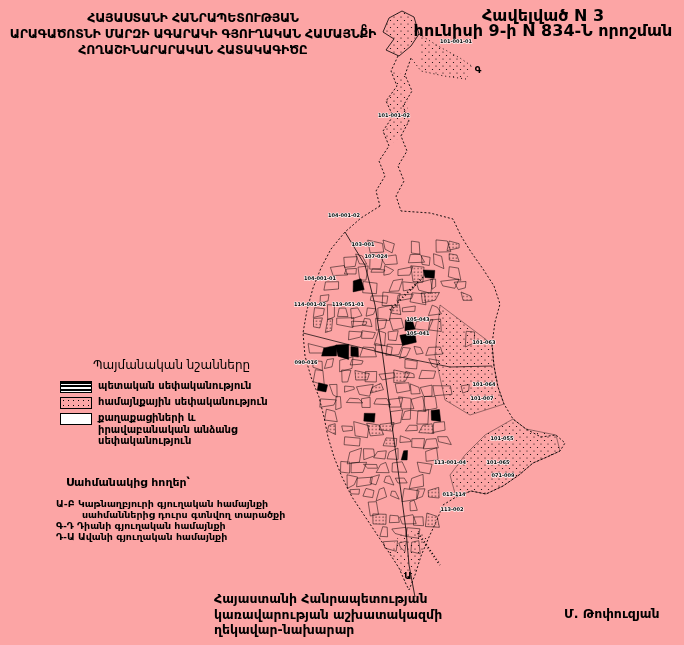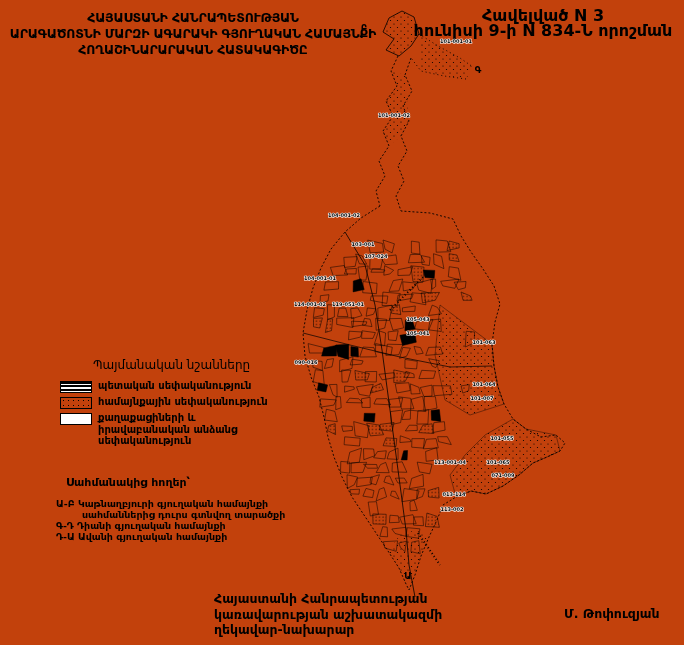--- a/index.html
+++ b/index.html
@@ -1,19 +1,19 @@
 <!DOCTYPE html>
 <html><head>
 <meta charset="utf-8">
 <style>
   html,body{margin:0;padding:0;}
   .page{
     position:relative;
     width:684px;height:645px;
-    background:#c2410c;
+    background:#fca5a5;
     font-family:"DejaVu Sans", sans-serif;
     color:#000;
     overflow:hidden;
   }
   
   .title-block{
     position:absolute;left:0px;top:10px;width:386px;
     text-align:center;font-weight:700;font-size:12.5px;line-height:16px;
     letter-spacing:-0.2px;
   }

